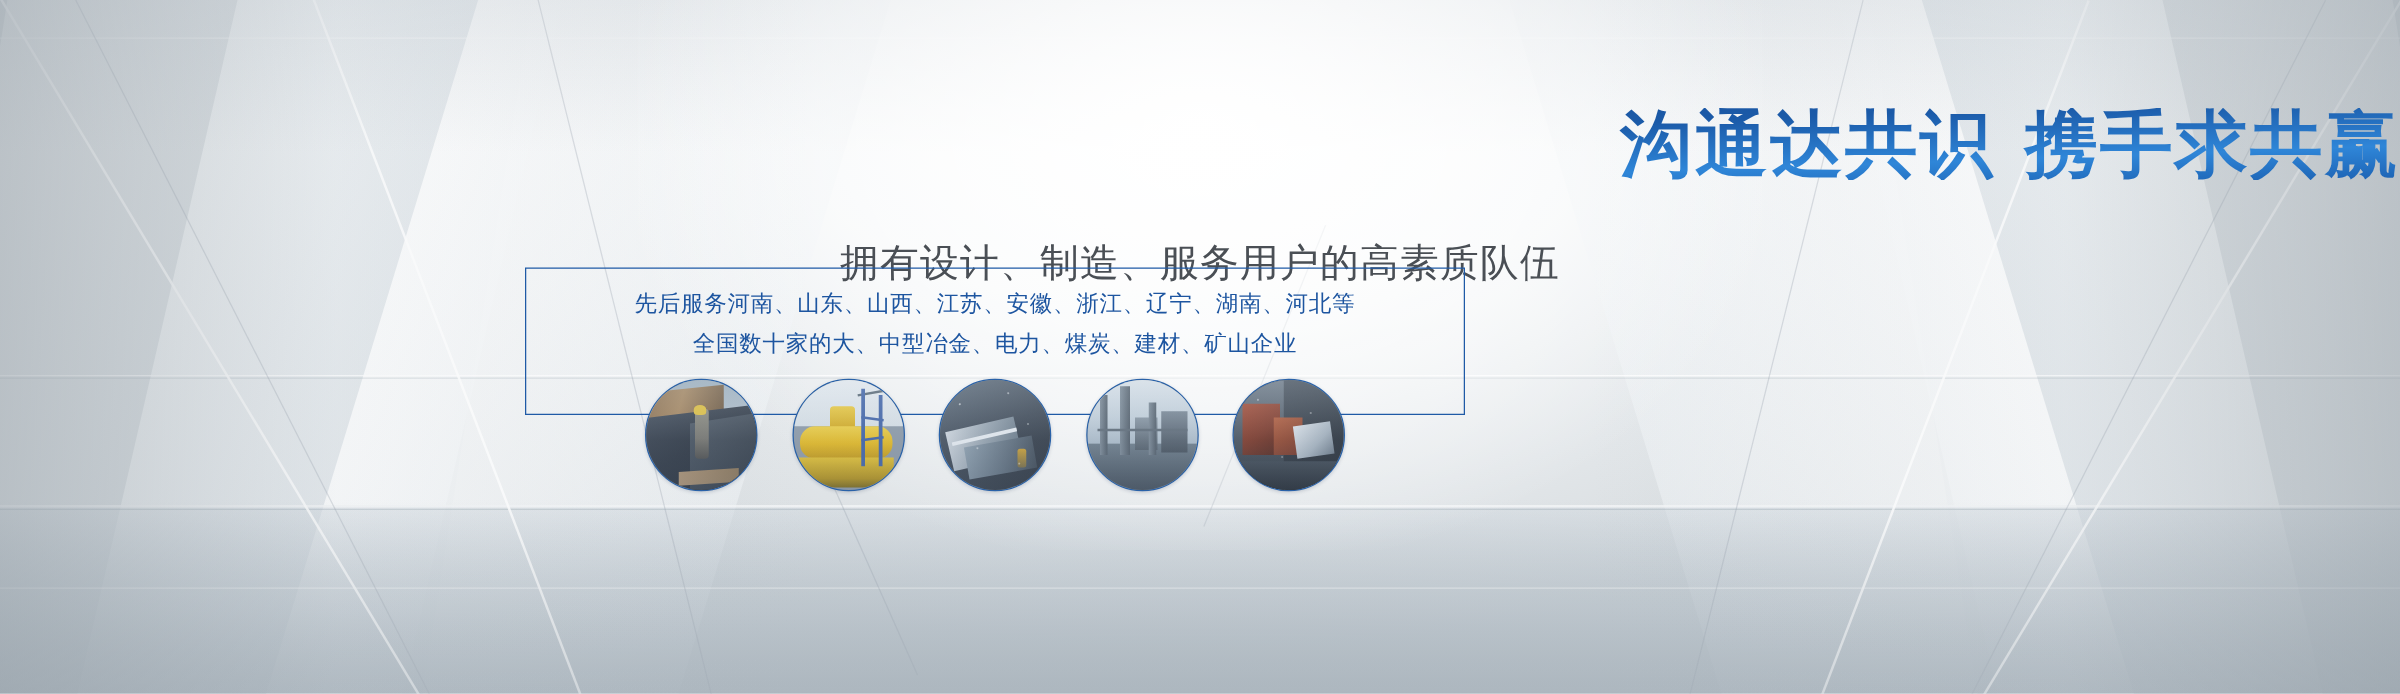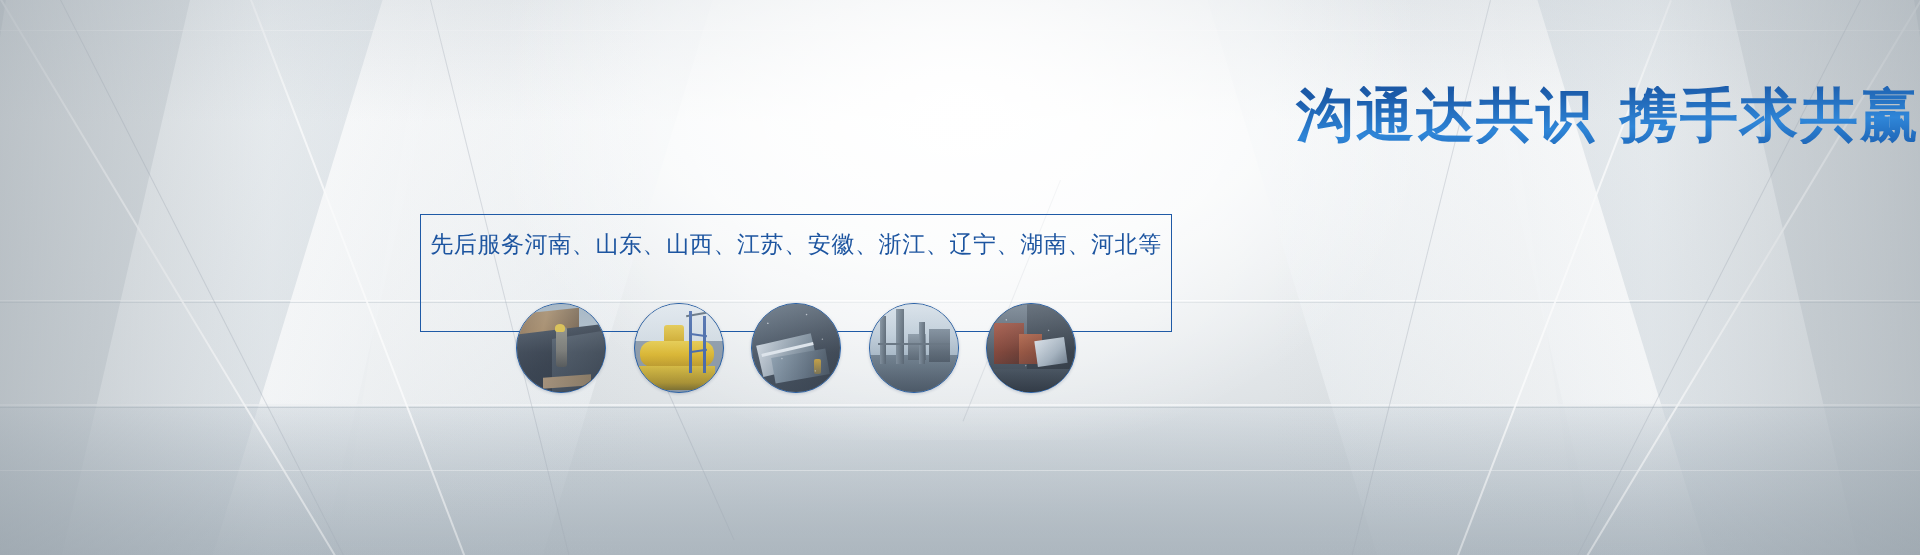--- a/index.html
+++ b/index.html
@@ -93,21 +93,21 @@
     white-space:nowrap;
   }
 
   .infobox{
     position:absolute;left:420px;top:214px;width:752px;height:118px;
     border:1px solid #1f5aa6;box-sizing:border-box;
     background:rgba(255,255,255,0);
   }
   .infolines{
     position:absolute;left:420px;top:228px;width:752px;text-align:center;
-    font-size:23px;color:#1d55a0;line-height:32px;letter-spacing:.6px;
+    font-size:18px;color:#1d55a0;line-height:32px;letter-spacing:.6px;
     font-family:"DejaVu Sans","Liberation Sans",sans-serif;
     white-space:nowrap;
   }
 
   
   .thumbs{
     position:absolute;left:516px;top:302px;width:560px;height:92px;
     display:flex;justify-content:space-between;align-items:center;
   }
   .thumb{
@@ -244,25 +244,27 @@
   <div class="seam dark" style="left:1060px;top:180px;width:1px;height:260px;transform:rotate(22deg);"></div>
   <div class="seam dark" style="left:640px;top:330px;width:1px;height:230px;transform:rotate(-24deg);"></div>
 
   <div class="bg-vignette"></div>
   <div class="glow"></div>
 
   <div class="content">
 
     <div class="headline"><span>沟通达共识</span><span class="gap"></span><span>携手求共赢</span></div>
 
+    <div class="subhead">拥有设计、制造、服务用户的高素质队伍</div>
 
     <div class="infobox"></div>
 
     <div class="infolines">
       <div>先后服务河南、山东、山西、江苏、安徽、浙江、辽宁、湖南、河北等</div>
+      <div>全国数十家的大、中型冶金、电力、煤炭、建材、矿山企业</div>
     </div>
 
     <div class="thumbs">
 
       <div class="thumb t1">
         <div class="scene">
           <div class="sky"></div>
           <div class="rust"></div>
           <div class="shell"></div>
           <div class="shell2"></div>

